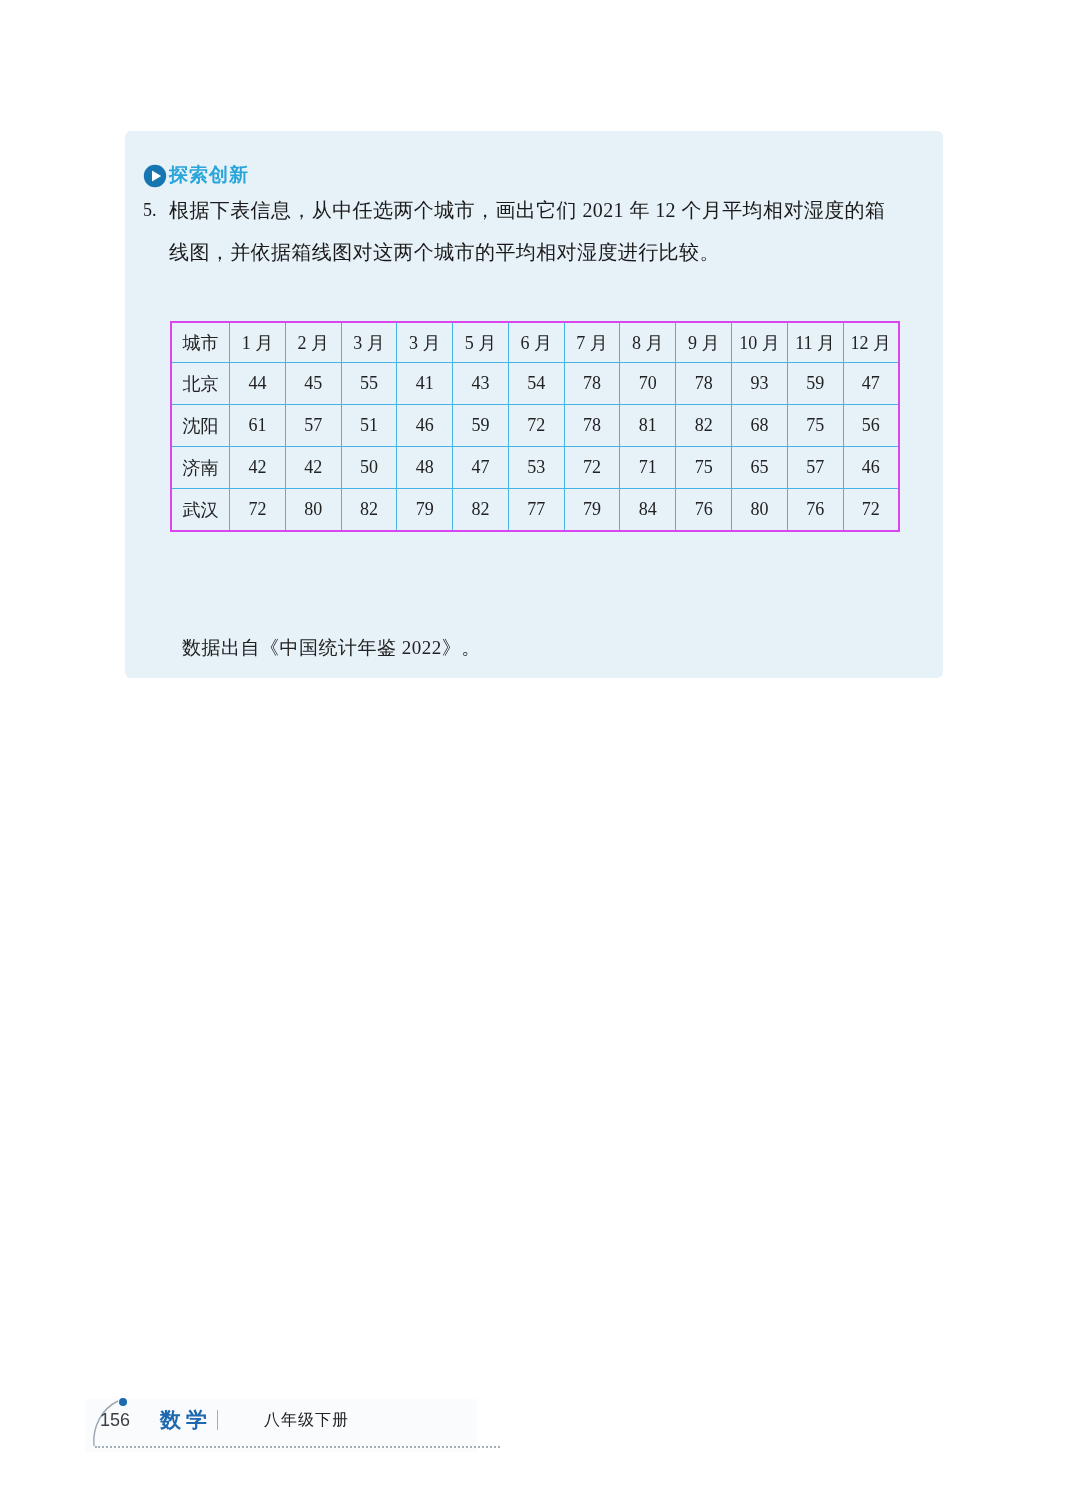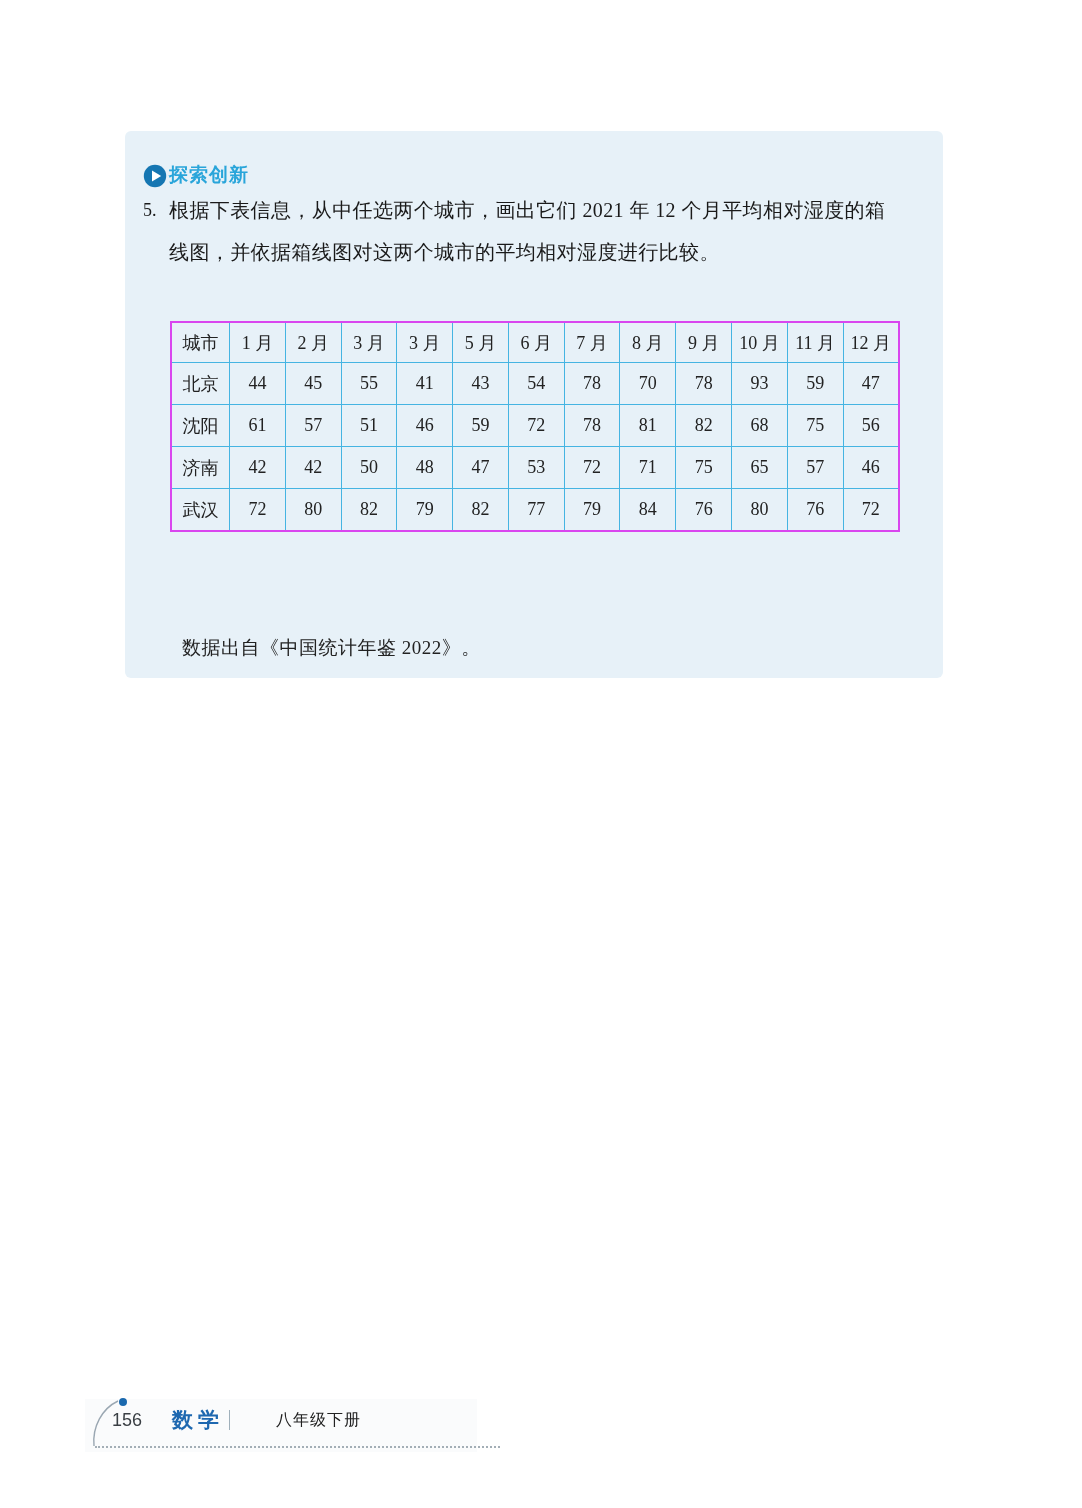--- a/index.html
+++ b/index.html
@@ -94,21 +94,21 @@
     left: 85px; top: 1399px;
     width: 392px; height: 53px;
     background: #fafbfc;
   }
   .footer-arc {
     position: absolute;
     left: 85px; top: 1390px;
   }
   .footer-row {
     position: absolute;
-    left: 112px; top: 1405px;
+    left: 100px; top: 1405px;
     height: 30px;
     display: flex;
     align-items: center;
   }
   .page-number {
     font-family: "Liberation Sans", "DejaVu Sans", sans-serif;
     font-size: 18px;
     color: #3a3f44;
   }
   .subject {

